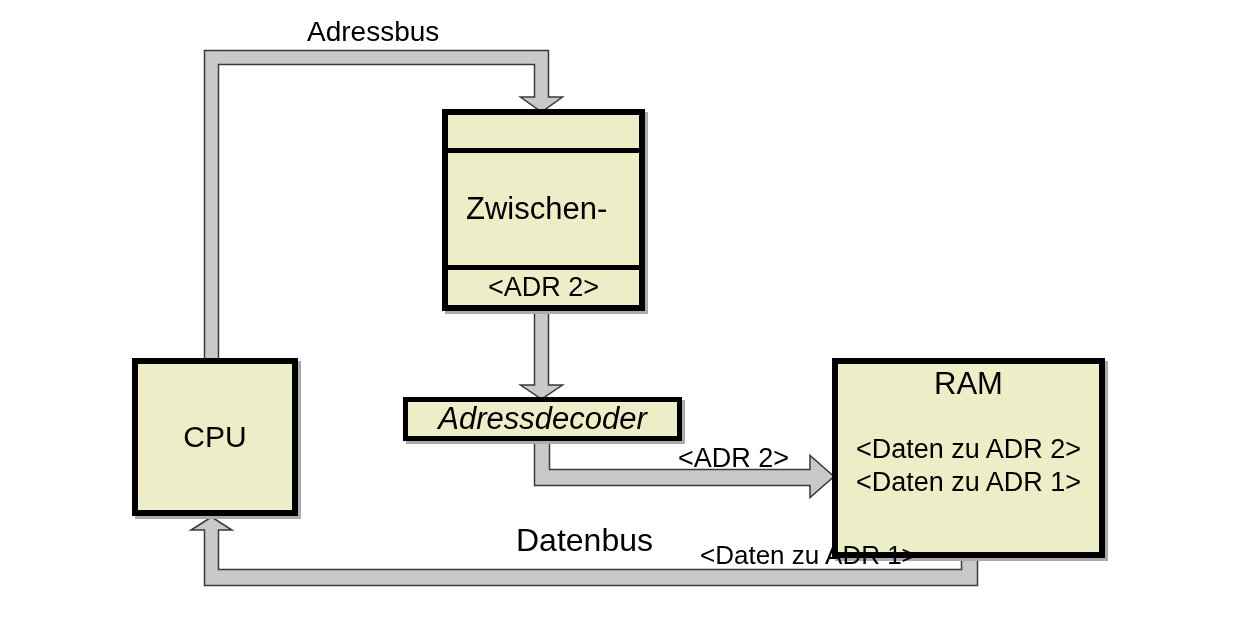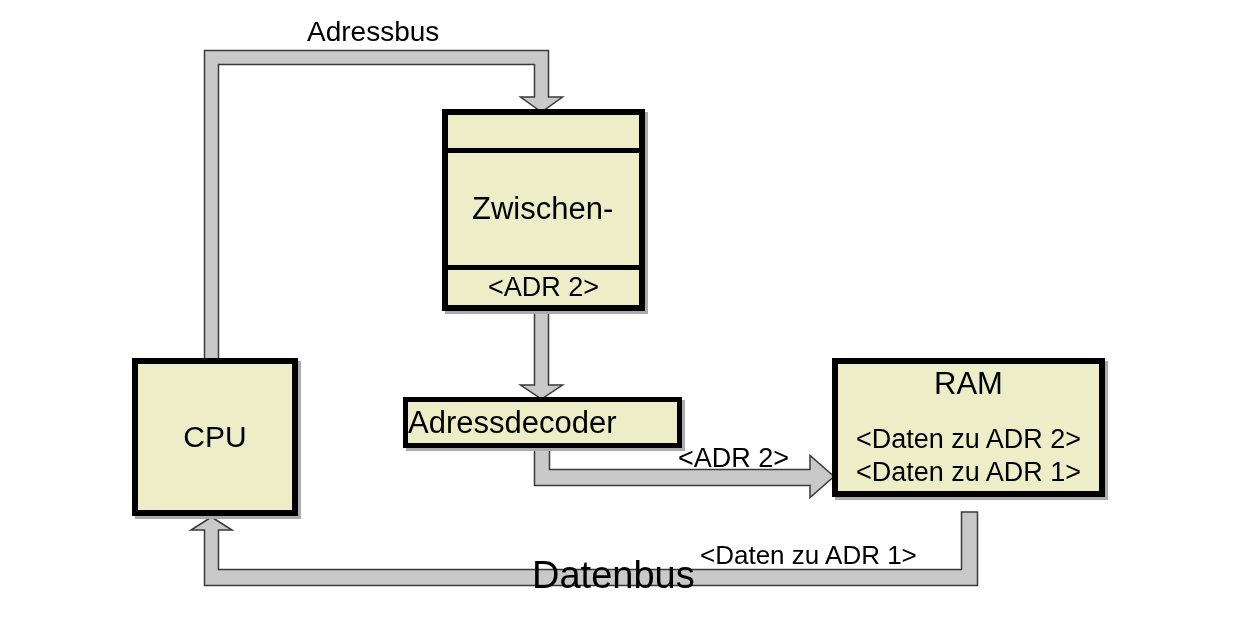--- a/index.html
+++ b/index.html
@@ -26,34 +26,34 @@
     box-shadow:3px 3px 0 #ababab;
   }
   .box-cpu{left:132px;top:358px;width:166px;height:158px;
     display:flex;align-items:center;justify-content:center;
     font-size:30px;}
   .box-buffer{left:442px;top:109px;width:203px;height:202px;
     display:flex;flex-direction:column;}
   .buffer-sec1{height:33px;}
   .buffer-divider{height:5px;background:var(--box-border,#000000);}
   .buffer-sec2{height:112px;display:flex;flex-direction:column;justify-content:center;
-    padding-left:24px;font-size:31px;line-height:36px;}
+    padding-left:18px;font-size:31px;line-height:36px;}
   .buffer-sec3{flex:1;display:flex;align-items:center;justify-content:center;
     font-size:27px;}
-  .box-decoder{left:403px;top:397px;width:279px;height:51px;border-width:5px;
-    display:flex;align-items:center;
-    font-size:31px;}
-  .box-ram{left:832px;top:358px;width:273px;height:139px;
+  .box-decoder{left:403px;top:397px;width:279px;height:44px;border-width:5px;
+    display:flex;align-items:center;justify-content:center;
+    font-size:31px;font-style:italic;}
+  .box-ram{left:832px;top:358px;width:273px;height:200px;
     display:flex;flex-direction:column;align-items:center;}
   .ram-title{font-size:31px;line-height:36px;margin-top:2px;}
-  .ram-row1{font-size:27px;line-height:30px;margin-top:22px;}
+  .ram-row1{font-size:27px;line-height:30px;margin-top:32px;}
   .ram-row2{font-size:27px;line-height:30px;margin-top:3px;}
   .floating-label{position:absolute;z-index:3;white-space:nowrap;line-height:1.05;}
   .label-adressbus{left:307px;top:17px;font-size:28px;}
-  .label-datenbus{left:516px;top:556px;font-size:38px;margin-left:16px;}
+  .label-datenbus{left:516px;top:524px;font-size:32px;}
   .label-adr2-bus{left:678px;top:444px;font-size:27px;}
   .label-daten1-bus{left:700px;top:542px;font-size:26px;}
 </style>
 </head>
 <body>
 
 <div class="canvas">
 
   <svg class="bus-svg" width="1234" height="617" viewBox="0 0 1234 617">
 

